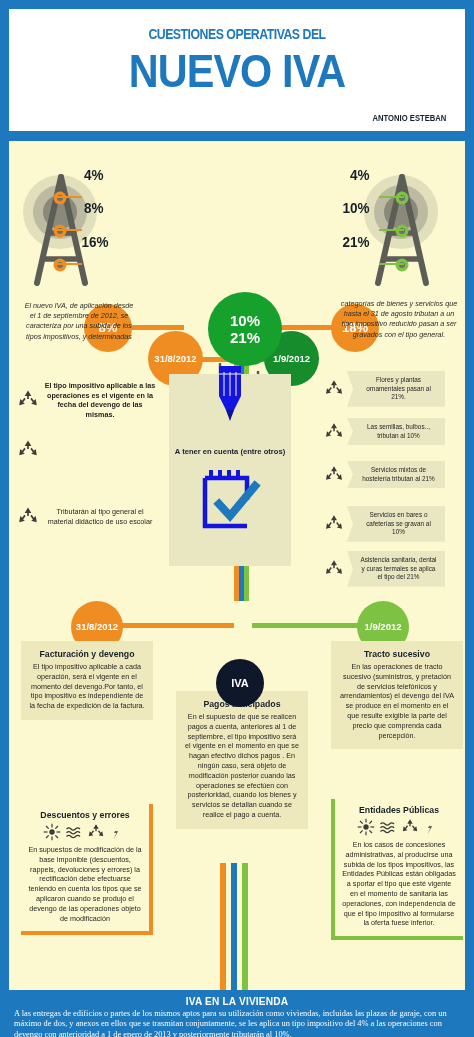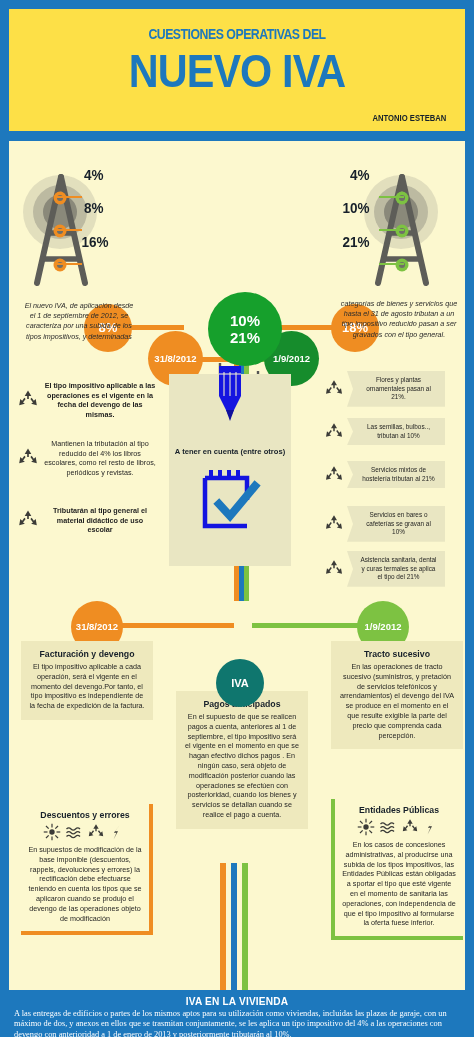--- a/index.html
+++ b/index.html
@@ -12,21 +12,21 @@
   #page {
     position: relative;
     width: 474px; height: 1037px;
     background: #1d78bd;
   }
 
   
   .header {
     position: absolute; left: 6px; top: 6px;
     width: 462px; height: 128px;
-    background: #fde047;
+    background: #ffffff;
     border: 3px solid #1d78bd;
   }
   .header-sub {
     position: absolute; top: 16px; left: 0; width: 100%;
     text-align: center;
     color: #1d78bd;
     font-size: 15px;
     font-weight: bold;
     letter-spacing: -0.6px;
     transform: scaleX(0.82);
@@ -133,21 +133,21 @@
     position: absolute; left: 199px; top: 602px;
     width: 76px; height: 76px; border-radius: 50%;
     background: #1d78bd; color: #fff;
     font-size: 11px; font-weight: bold; text-align: center;
     display: flex; flex-direction: column; align-items: center; justify-content: center;
     line-height: 13px; z-index: 8;
   }
   .iva-circle {
     position: absolute; left: 213px; top: 670px;
     width: 48px; height: 48px; border-radius: 50%;
-    background: #0f766e; color: #fff;
+    background: #0f172a; color: #fff;
     font-size: 11px; font-weight: bold;
     display: flex; align-items: center; justify-content: center;
     z-index: 9;
   }
 
   .card {
     position: absolute;
     background: #eee9bd;
   }
   .card-title {
@@ -321,31 +321,30 @@
       <div class="txt" style="width:112px;">El tipo impositivo aplicable a las operaciones es el vigente en la fecha del devengo de las mismas.</div>
     </div>
     <div class="rec-row" style="left:8px;top:298px;width:142px;">
       <svg width="22" height="22" viewBox="0 0 24 24">
         <g fill="#3c3c38">
           <path d="M12 1.6 L15.6 7.6 L12.9 7.6 L12.9 11 L11.1 11 L11.1 7.6 L8.4 7.6 Z"></path>
           <path d="M2.4 17.8 L3.6 11 L5.6 12.9 L8 9.6 L9.4 10.9 L6.6 14.6 L8.6 16.2 Z"></path>
           <path d="M21.6 17.8 L15.4 16.2 L17.4 14.6 L14.6 10.9 L16 9.6 L18.4 12.9 L20.4 11 Z"></path>
         </g>
       </svg>
-      <div class="txt" style="width:112px;">Mantienen la tributación al tipo reducido del 4% los libros escolares, como rel resto de libros, periódicos y revistas.</div>
     </div>
     <div class="rec-row" style="left:8px;top:365px;width:142px;">
       <svg width="22" height="22" viewBox="0 0 24 24">
         <g fill="#3c3c38">
           <path d="M12 1.6 L15.6 7.6 L12.9 7.6 L12.9 11 L11.1 11 L11.1 7.6 L8.4 7.6 Z"></path>
           <path d="M2.4 17.8 L3.6 11 L5.6 12.9 L8 9.6 L9.4 10.9 L6.6 14.6 L8.6 16.2 Z"></path>
           <path d="M21.6 17.8 L15.4 16.2 L17.4 14.6 L14.6 10.9 L16 9.6 L18.4 12.9 L20.4 11 Z"></path>
         </g>
       </svg>
-      <div class="txt" style="width:112px;font-weight:bold;">Tributarán al tipo general el material didáctico de uso escolar</div>
+      <div class="txt" style="width:112px;">Tributarán al tipo general el material didáctico de uso escolar</div>
     </div>
 
     <div class="chev-row" style="left:315px;top:230px;">
       <svg width="20" height="20" viewBox="0 0 24 24">
         <g fill="#3c3c38">
           <path d="M12 1.6 L15.6 7.6 L12.9 7.6 L12.9 11 L11.1 11 L11.1 7.6 L8.4 7.6 Z"></path>
           <path d="M2.4 17.8 L3.6 11 L5.6 12.9 L8 9.6 L9.4 10.9 L6.6 14.6 L8.6 16.2 Z"></path>
           <path d="M21.6 17.8 L15.4 16.2 L17.4 14.6 L14.6 10.9 L16 9.6 L18.4 12.9 L20.4 11 Z"></path>
         </g>
       </svg>

